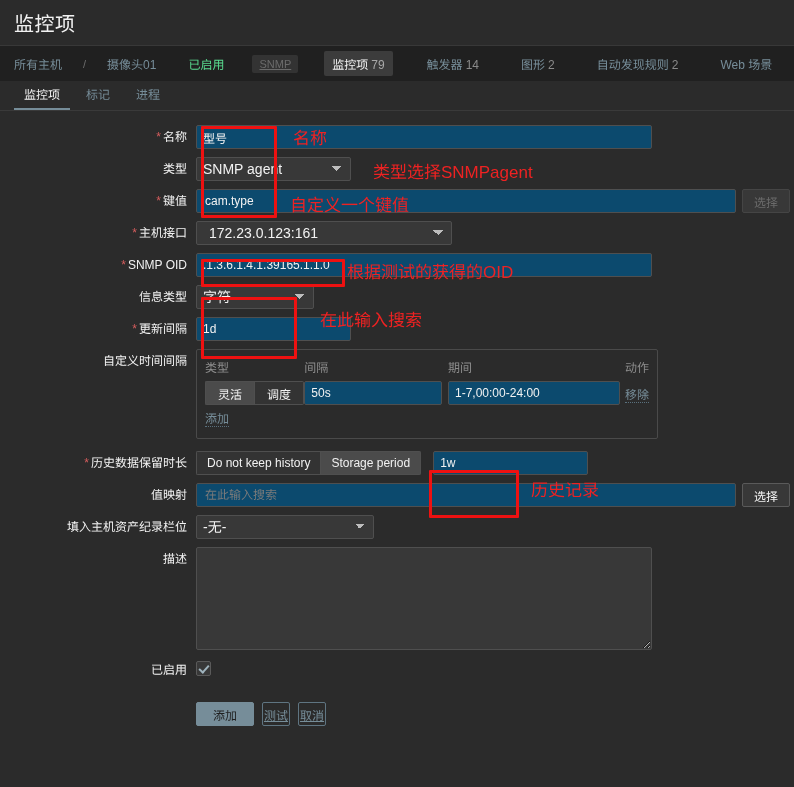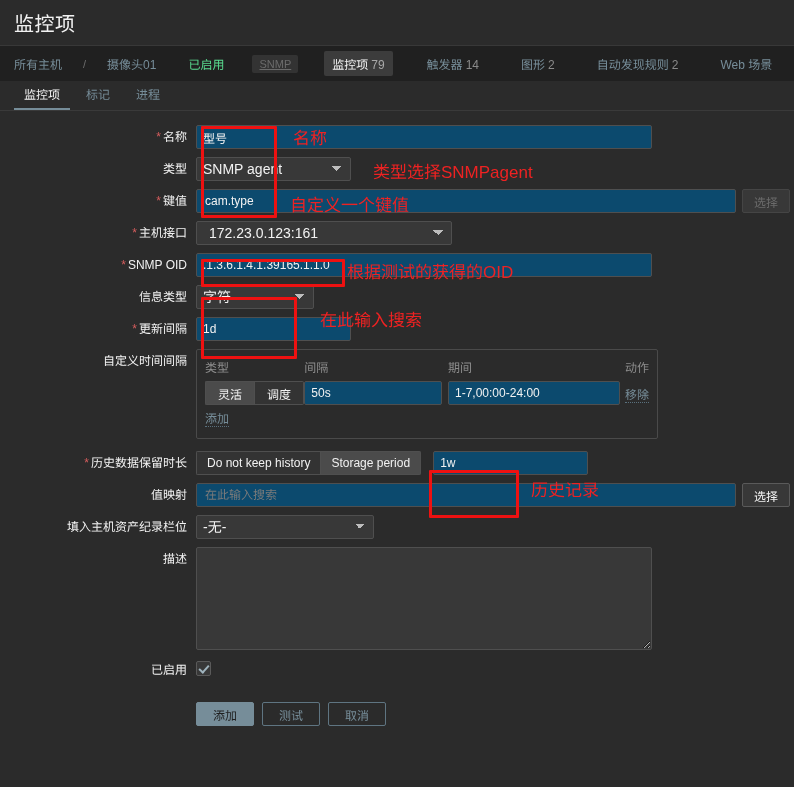--- a/index.html
+++ b/index.html
@@ -158,21 +158,21 @@
     height: 24px;
     padding: 0 11px;
     border-radius: 2px;
     cursor: pointer;
   }
   .btn.disabled { color: #6a6a6a; border-color: #454545; cursor: default; }
   .btn.primary {
     background: #768d99; border-color: #768d99; color: #1f1f1f;
     padding: 0 16px;
   }
-  .btn.ghost { background: transparent; border-color: #5f7582; color: #768d99; padding: 0 16px; }
+  .btn.ghost { background: transparent; border-color: #5f7582; color: #768d99; padding: 0 1px; text-decoration: underline; }
 
   
   .seg { display: inline-flex; border-radius: 2px; overflow: hidden; }
   .seg-btn {
     background: #333333;
     border: 1px solid #4f4f4f;
     border-right: none;
     color: #f2f2f2;
     font-size: 12px;
     height: 24px;

